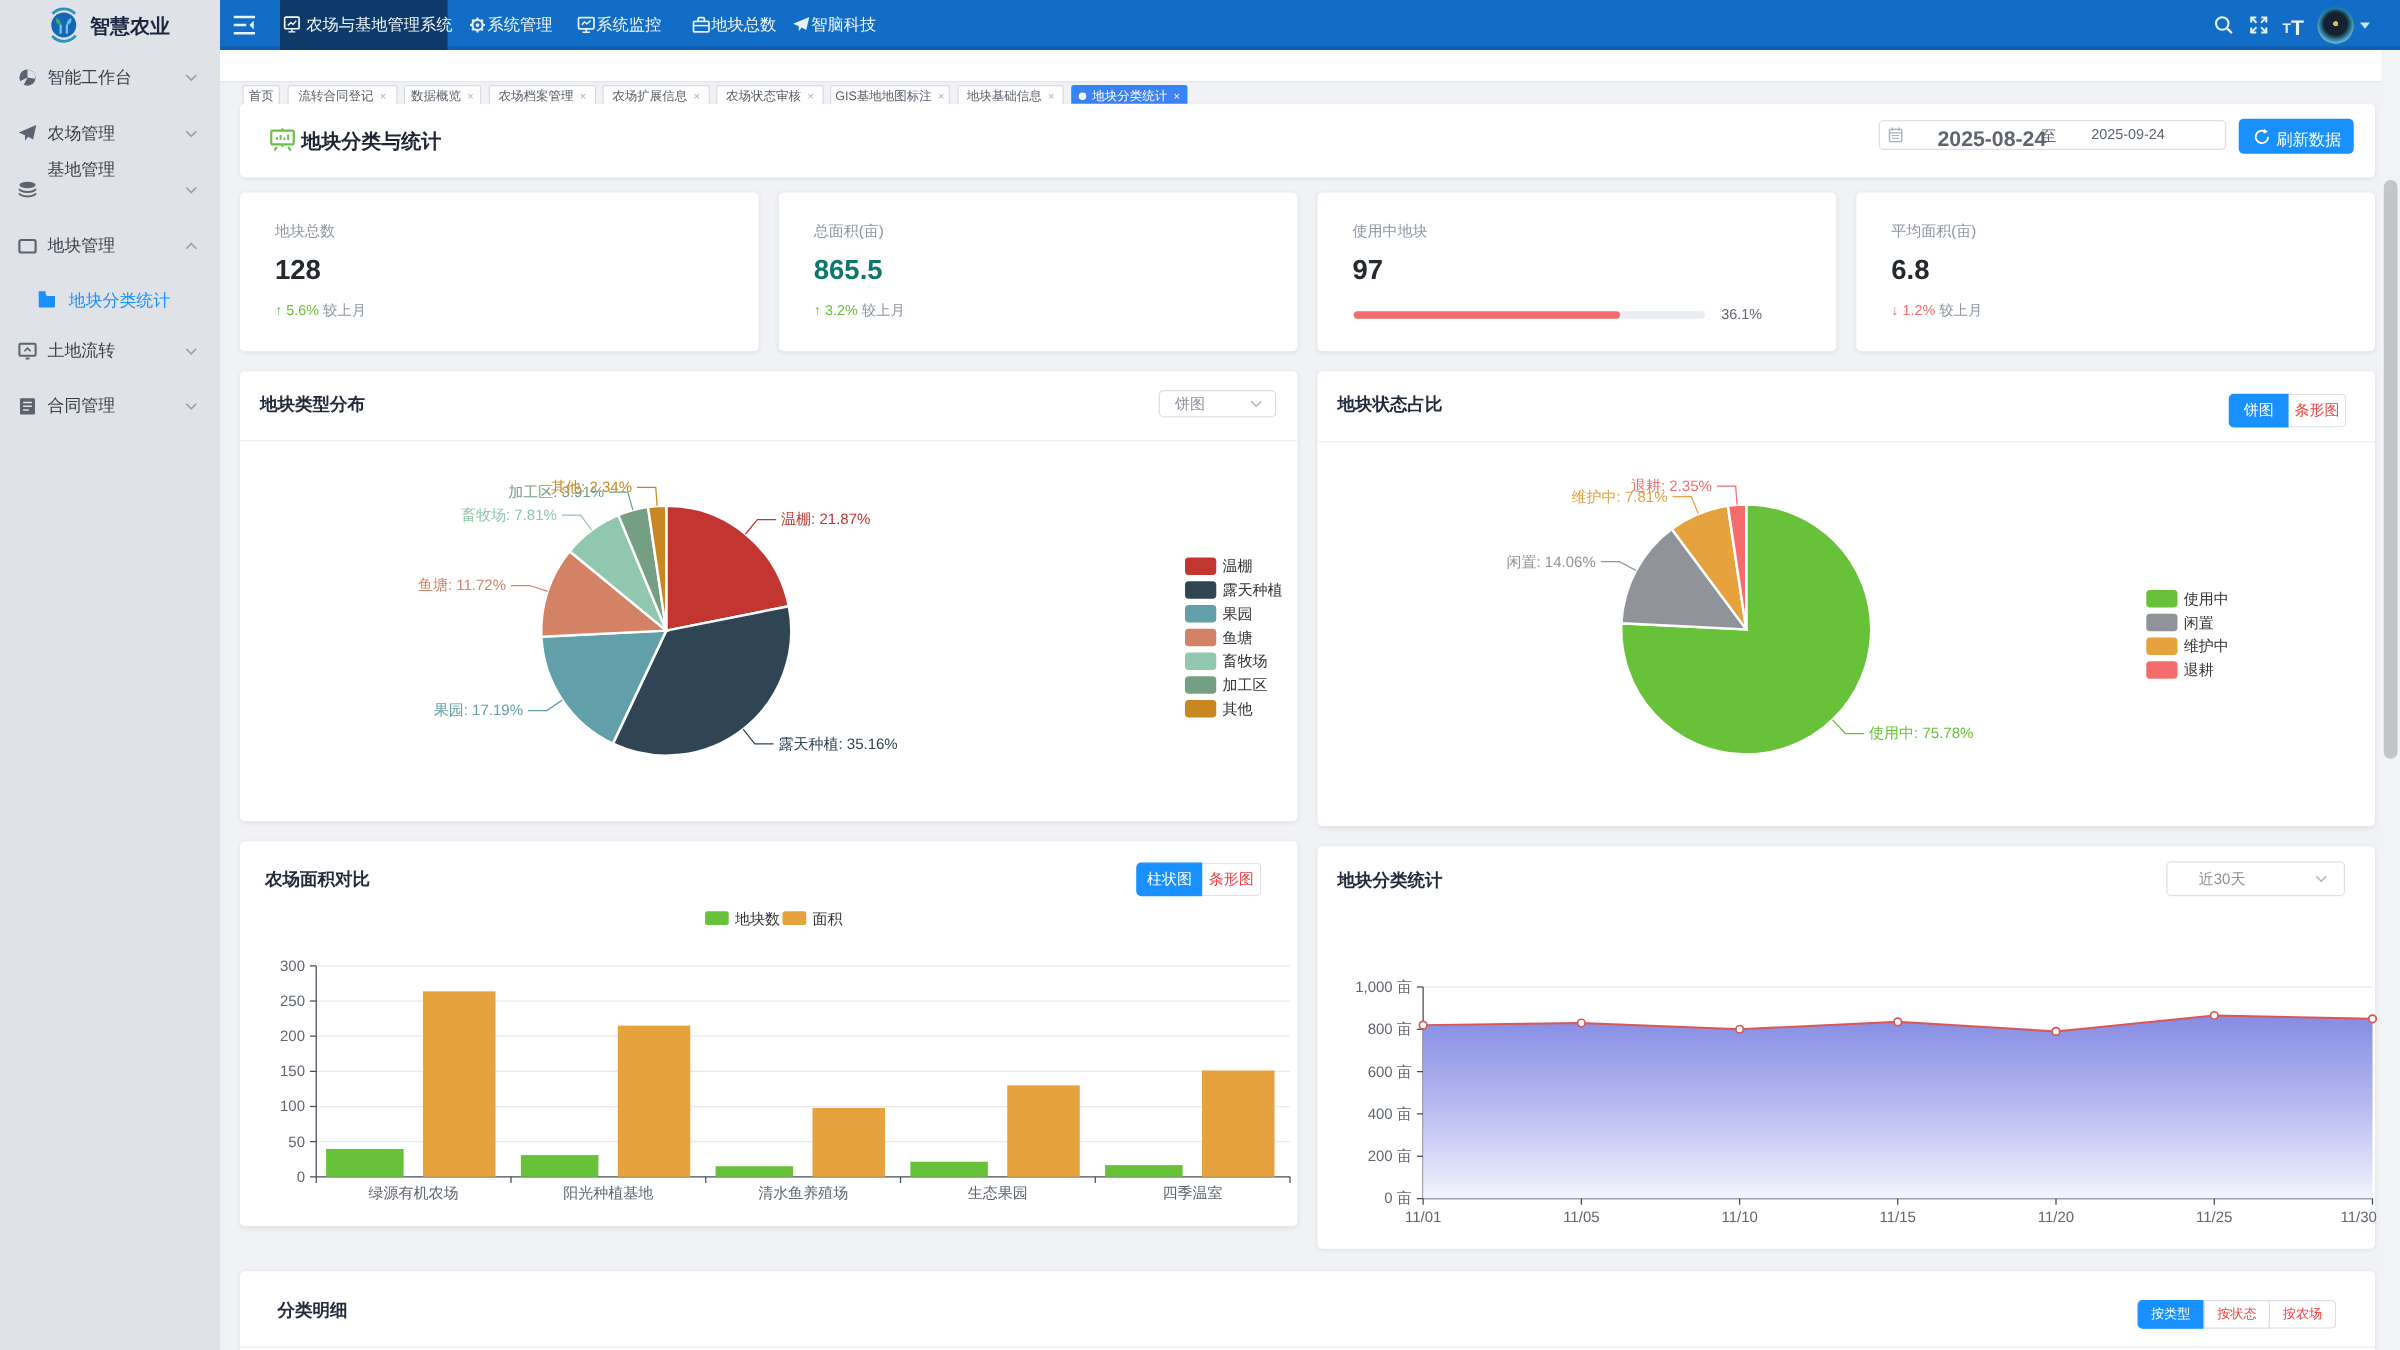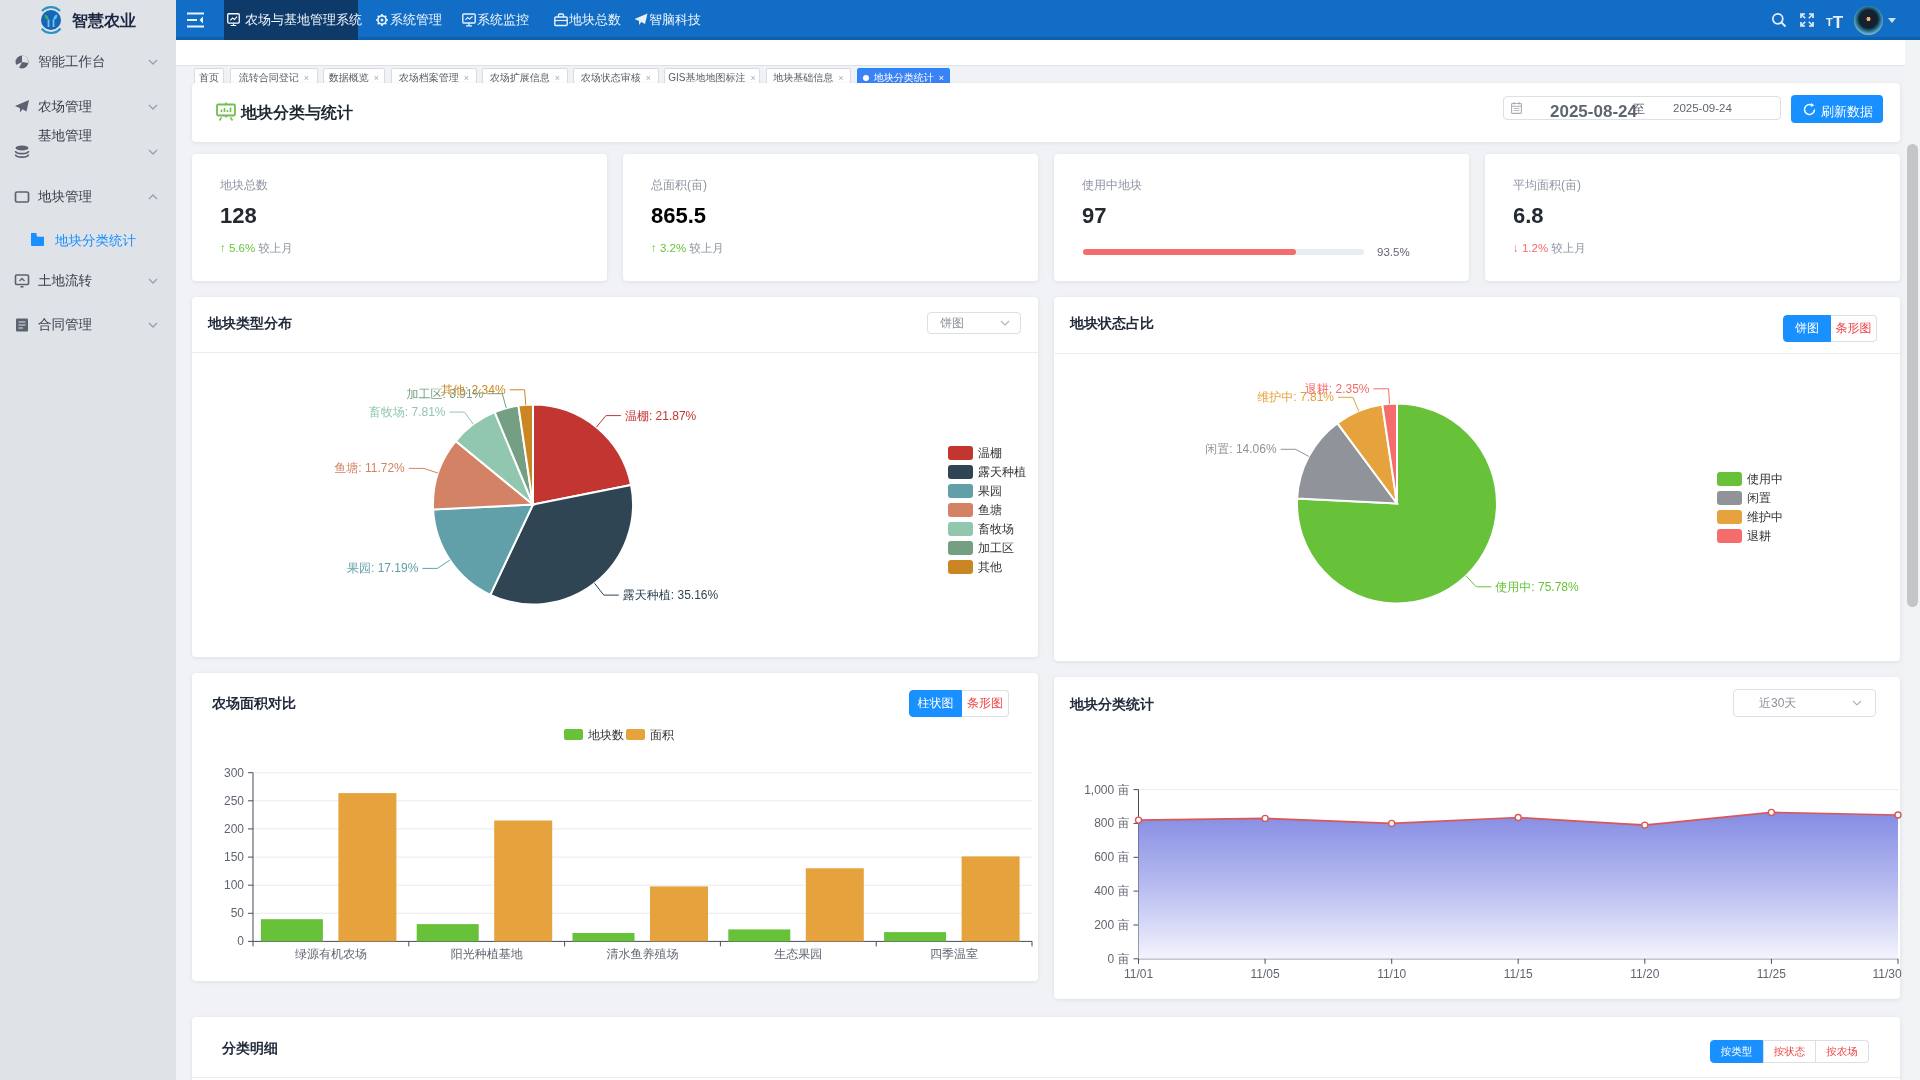--- a/index.html
+++ b/index.html
@@ -170,28 +170,28 @@
 <path d="M11.5 6.5 A5 5 0 1 1 8.8 2.05" fill="none" stroke="#fff" stroke-width="1.5"></path>
 <path d="M8.2 0 L11.3 2.3 L7.8 4 Z" fill="#fff"></path>
 </svg>
 <div class="abs" style="left:1821px;top:103px;font-size:13px;color:#fff;">刷新数据</div>
 <div class="card" style="left:192px;top:154px;width:415px;height:127px;"></div>
 <div class="abs" style="left:220px;top:177px;font-size:12px;color:#8e95a3;">地块总数</div>
 <div class="abs" style="left:220px;top:203px;font-size:22px;font-weight:bold;color:#24292f;">128</div>
 <div class="abs" style="left:220px;top:241px;font-size:11.5px;color:#67c23a;">↑ 5.6% <span style="color:#8e95a3;">较上月</span></div>
 <div class="card" style="left:623px;top:154px;width:415px;height:127px;"></div>
 <div class="abs" style="left:651px;top:177px;font-size:12px;color:#8e95a3;">总面积(亩)</div>
-<div class="abs" style="left:651px;top:203px;font-size:22px;font-weight:bold;color:#000000;">865.5</div>
+<div class="abs" style="left:651px;top:203px;font-size:22px;font-weight:bold;color:#0f766e;">865.5</div>
 <div class="abs" style="left:651px;top:241px;font-size:11.5px;color:#67c23a;">↑ 3.2% <span style="color:#8e95a3;">较上月</span></div>
 <div class="card" style="left:1054px;top:154px;width:415px;height:127px;"></div>
 <div class="abs" style="left:1082px;top:177px;font-size:12px;color:#8e95a3;">使用中地块</div>
 <div class="abs" style="left:1082px;top:203px;font-size:22px;font-weight:bold;color:#24292f;">97</div>
 <div class="abs" style="left:1083px;top:249px;width:281px;height:6px;border-radius:3px;background:#e9ecf2;"></div>
 <div class="abs" style="left:1083px;top:249px;width:213px;height:6px;border-radius:3px;background:#f56c6c;"></div>
-<div class="abs" style="left:1377px;top:246px;font-size:11.5px;color:#5f6570;">93.5%</div>
+<div class="abs" style="left:1377px;top:246px;font-size:11.5px;color:#5f6570;">36.1%</div>
 <div class="card" style="left:1485px;top:154px;width:415px;height:127px;"></div>
 <div class="abs" style="left:1513px;top:177px;font-size:12px;color:#8e95a3;">平均面积(亩)</div>
 <div class="abs" style="left:1513px;top:203px;font-size:22px;font-weight:bold;color:#24292f;">6.8</div>
 <div class="abs" style="left:1513px;top:241px;font-size:11.5px;color:#f56c6c;">↓ 1.2% <span style="color:#8e95a3;">较上月</span></div>
 <div class="card" style="left:192px;top:297px;width:846px;height:360px;"></div>
 <div class="abs ctitle" style="left:208px;top:315px;">地块类型分布</div>
 <div class="divid" style="left:192px;top:352px;width:846px;"></div>
 <div class="sel" style="left:927px;top:312px;width:94px;height:22px;line-height:20px;padding-left:12px;">饼图</div>
 <svg style="left:1000px;top:320px;" width="10" height="6" viewBox="0 0 10 6">
     <polyline points="1,1 5,5 9,1" fill="none" stroke="#b0b4bb" stroke-width="1.2"></polyline>

